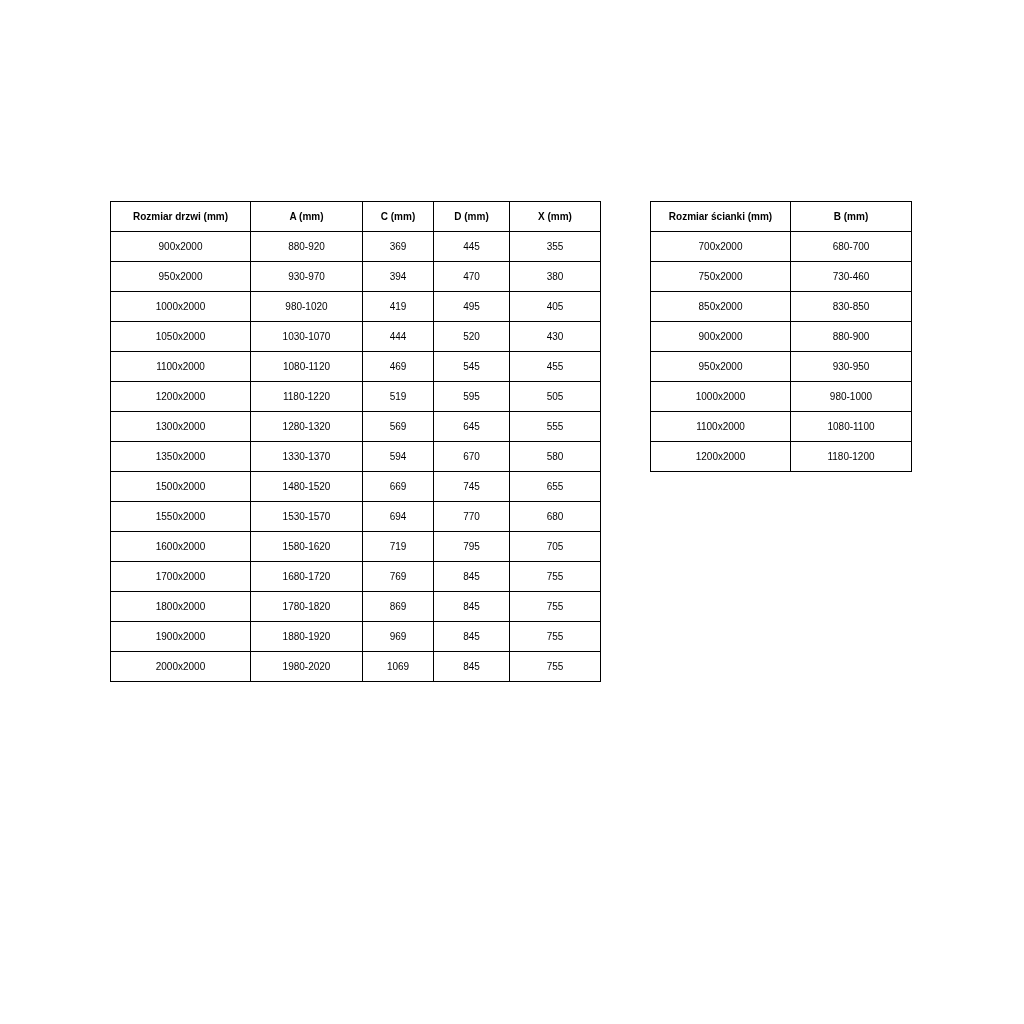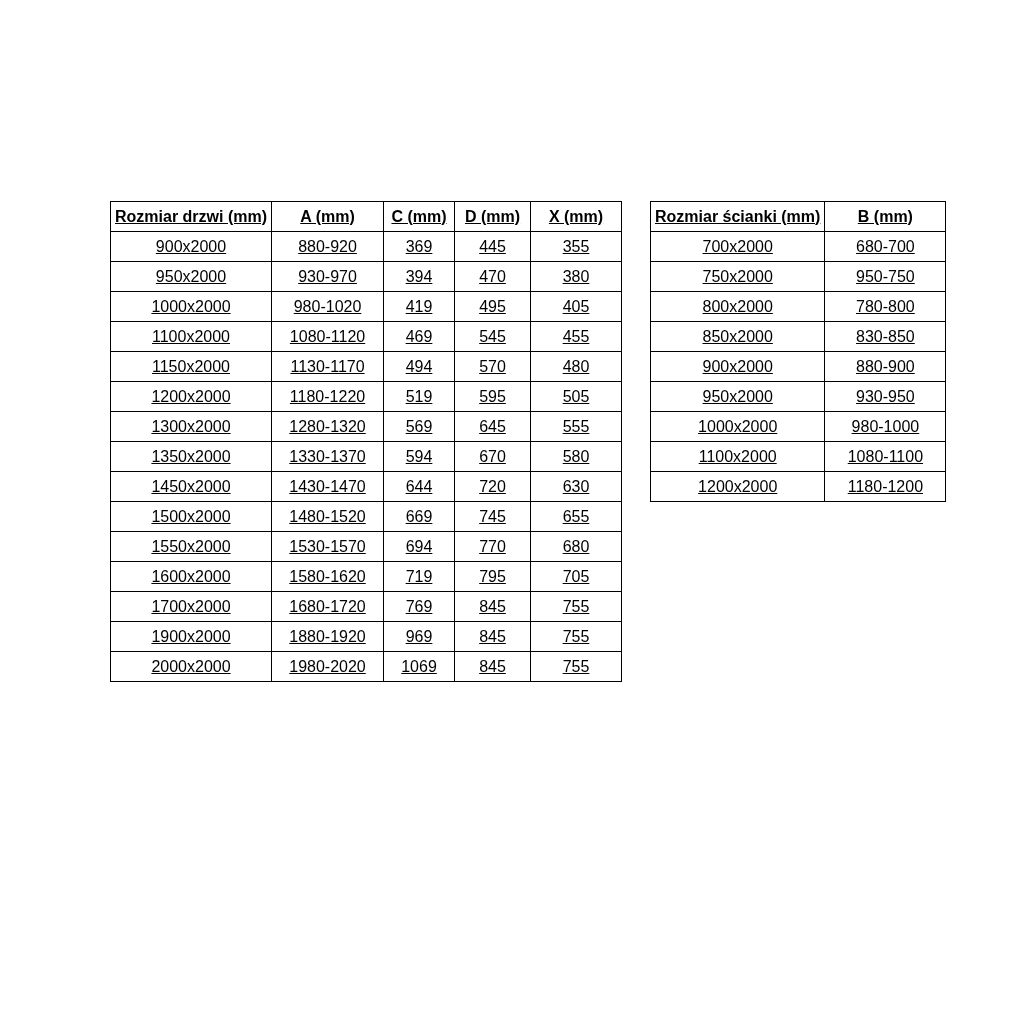--- a/index.html
+++ b/index.html
@@ -8,23 +8,22 @@
     height: 1024px;
     background: #ffffff;
     font-family: "Liberation Sans", sans-serif;
     color: #000000;
     position: relative;
     overflow: hidden;
   }
   table {
     border-collapse: collapse;
     position: absolute;
-    font-size: 16px;
+    font-size: 10px;
     table-layout: fixed;
-    text-decoration: underline;
   }
   th, td {
     border: 1px solid #000000;
     text-align: center;
     vertical-align: middle;
     height: 30px;
     padding: 0 4px;
     box-sizing: border-box;
     white-space: nowrap;
   }
@@ -71,34 +70,34 @@
           <td>380</td>
         </tr>
         <tr>
           <td>1000x2000</td>
           <td>980-1020</td>
           <td>419</td>
           <td>495</td>
           <td>405</td>
         </tr>
         <tr>
+          <td>1050x2000</td>
+          <td>1030-1070</td>
+          <td>444</td>
+          <td>520</td>
+          <td>430</td>
+        </tr>
+        <tr>
           <td>1100x2000</td>
           <td>1080-1120</td>
           <td>469</td>
           <td>545</td>
           <td>455</td>
         </tr>
         <tr>
-          <td>1150x2000</td>
-          <td>1130-1170</td>
-          <td>494</td>
-          <td>570</td>
-          <td>480</td>
-        </tr>
-        <tr>
           <td>1200x2000</td>
           <td>1180-1220</td>
           <td>519</td>
           <td>595</td>
           <td>505</td>
         </tr>
         <tr>
           <td>1300x2000</td>
           <td>1280-1320</td>
           <td>569</td>
@@ -106,27 +105,20 @@
           <td>555</td>
         </tr>
         <tr>
           <td>1350x2000</td>
           <td>1330-1370</td>
           <td>594</td>
           <td>670</td>
           <td>580</td>
         </tr>
         <tr>
-          <td>1450x2000</td>
-          <td>1430-1470</td>
-          <td>644</td>
-          <td>720</td>
-          <td>630</td>
-        </tr>
-        <tr>
           <td>1500x2000</td>
           <td>1480-1520</td>
           <td>669</td>
           <td>745</td>
           <td>655</td>
         </tr>
         <tr>
           <td>1550x2000</td>
           <td>1530-1570</td>
           <td>694</td>
@@ -141,20 +133,27 @@
           <td>705</td>
         </tr>
         <tr>
           <td>1700x2000</td>
           <td>1680-1720</td>
           <td>769</td>
           <td>845</td>
           <td>755</td>
         </tr>
         <tr>
+          <td>1800x2000</td>
+          <td>1780-1820</td>
+          <td>869</td>
+          <td>845</td>
+          <td>755</td>
+        </tr>
+        <tr>
           <td>1900x2000</td>
           <td>1880-1920</td>
           <td>969</td>
           <td>845</td>
           <td>755</td>
         </tr>
         <tr>
           <td>2000x2000</td>
           <td>1980-2020</td>
           <td>1069</td>
@@ -170,25 +169,21 @@
           <th>B (mm)</th>
         </tr>
       </thead>
       <tbody>
         <tr>
           <td>700x2000</td>
           <td>680-700</td>
         </tr>
         <tr>
           <td>750x2000</td>
-          <td>950-750</td>
-        </tr>
-        <tr>
-          <td>800x2000</td>
-          <td>780-800</td>
+          <td>730-460</td>
         </tr>
         <tr>
           <td>850x2000</td>
           <td>830-850</td>
         </tr>
         <tr>
           <td>900x2000</td>
           <td>880-900</td>
         </tr>
         <tr>

